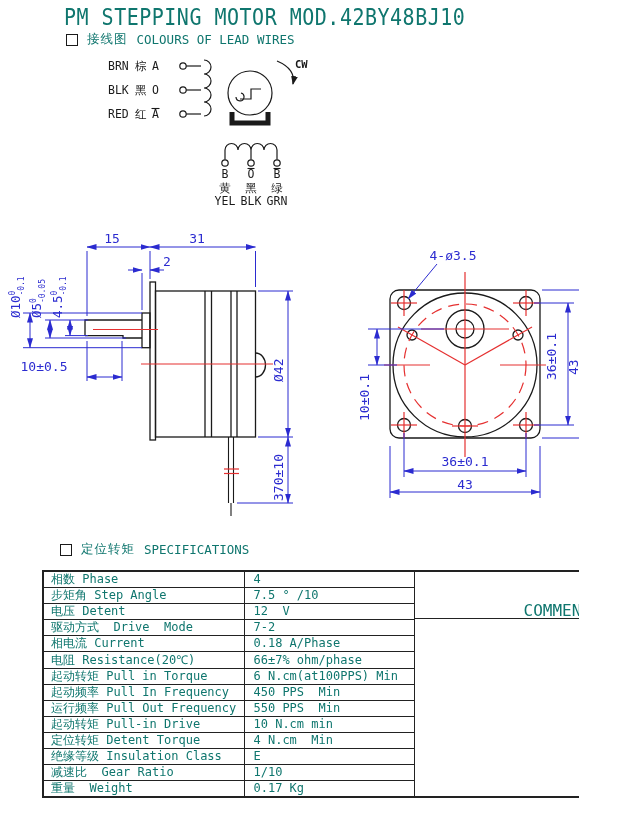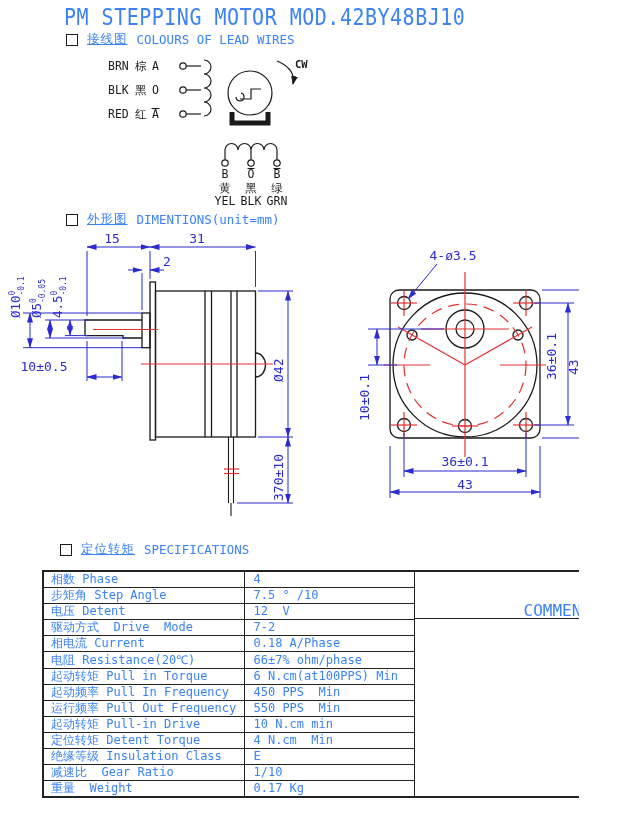--- a/index.html
+++ b/index.html
@@ -1,23 +1,23 @@
 <!DOCTYPE html>
 <html><head>
 <meta charset="utf-8">
 <style>
   html,body{margin:0;padding:0;background:#ffffff;}
   #page{position:relative;width:579px;height:816px;background:#ffffff;overflow:hidden;
-        font-family:"DejaVu Sans Mono",monospace;color:#3b82f6;}
+        font-family:"DejaVu Sans Mono",monospace;color:#0f766e;}
   .abs{position:absolute;}
   #title{left:64px;top:4px;font-size:20px;letter-spacing:.5px;transform:scaleY(1.12);
          transform-origin:top left;white-space:pre;}
   .sec{display:flex;align-items:center;gap:9px;font-size:12.5px;white-space:pre;}
   .chk{display:inline-block;width:10px;height:10px;border:1.6px solid #1a1a1a;background:#fff;}
-  .sec .cn{letter-spacing:1px;text-decoration:underline;}
+  .sec .cn{letter-spacing:1px;}
   svg text{font-family:"DejaVu Sans Mono",monospace;}
   .dimtxt{fill:#2b2bd0;font-size:13px;}
   .dimtxt-sm{fill:#2b2bd0;font-size:12.5px;}
   .wiretxt{fill:#1a1a1a;font-size:11.5px;}
   
   #spec{left:42px;top:570px;width:549px;border-collapse:collapse;table-layout:fixed;padding-left:32px;}
   #spec td{border:1px solid #222;font-size:12px;height:15.1px;padding:0 0 0 7px;
            white-space:pre;overflow:hidden;vertical-align:middle;line-height:15px;}
   #spec{border:2px solid #222;}
   #spec td.val{padding-left:9px;}
@@ -29,23 +29,20 @@
 <body>
 
 <div id="page">
 
   <div id="title" class="abs">PM STEPPING MOTOR MOD.42BY48BJ10</div>
 
   <div class="sec abs" style="left:66px;top:31px;">
     <span class="chk"></span><span class="cn">接线图</span><span>COLOURS OF LEAD WIRES</span>
   </div>
 
-  <div class="sec abs" style="left:66px;top:211px;">
-    <span class="chk"></span><span class="cn">外形图</span><span>DIMENTIONS(unit=mm)</span>
-  </div>
 
   <div class="sec abs" style="left:60px;top:541px;">
     <span class="chk"></span><span class="cn">定位转矩</span><span>SPECIFICATIONS</span>
   </div>
 
   <svg class="abs" style="left:0;top:0;" width="625" height="560" viewBox="0 0 625 560">
     <defs>
       <marker id="ae" markerWidth="10" markerHeight="6" refX="9.5" refY="3" orient="auto" markerUnits="userSpaceOnUse">
         <path d="M0,0 L10,3 L0,6 Z" fill="#2b2bd0"></path>
         </marker>

